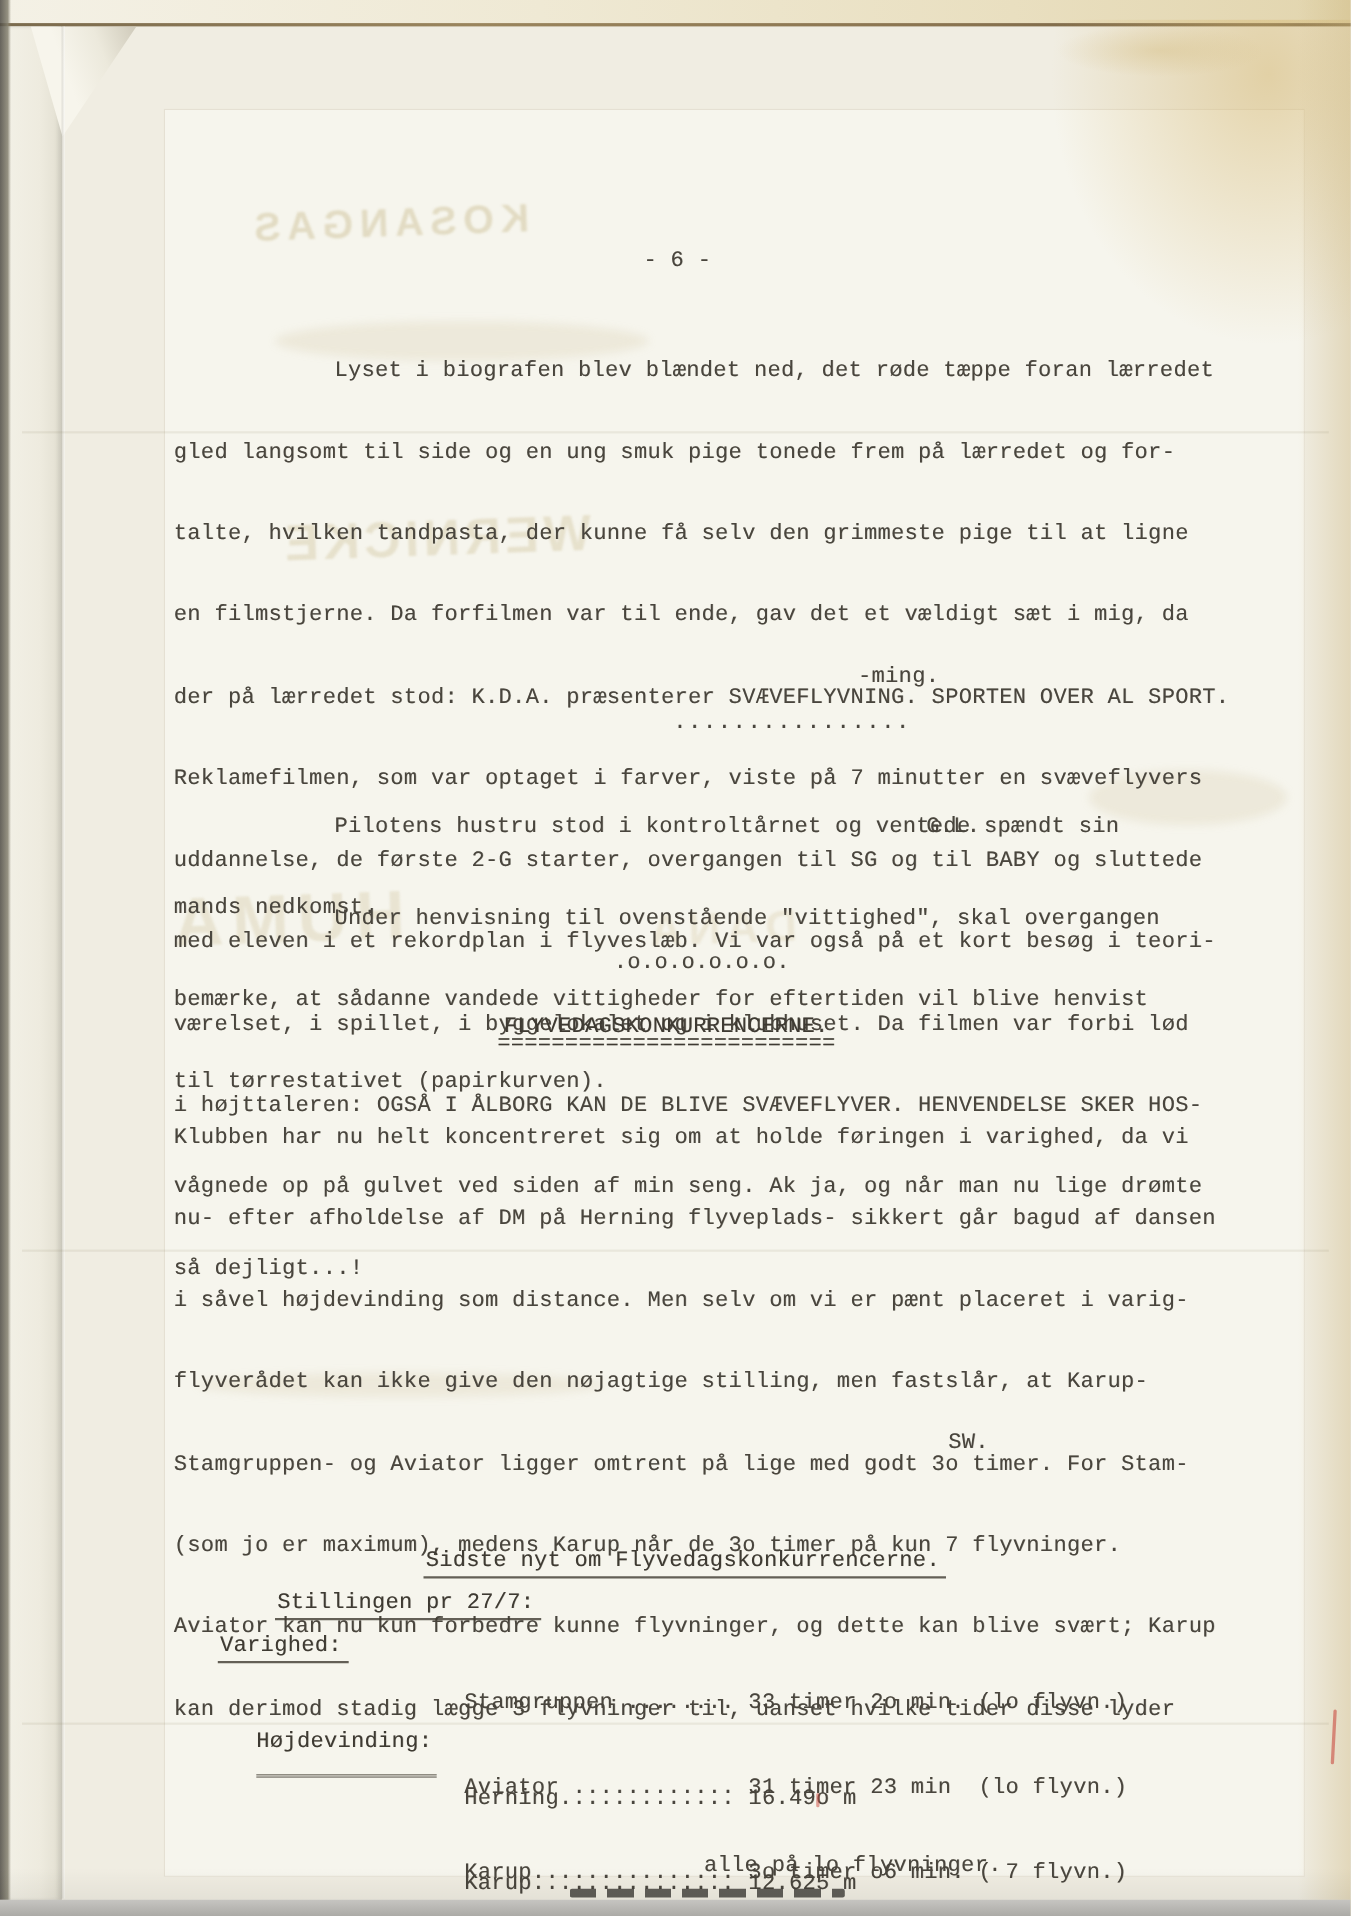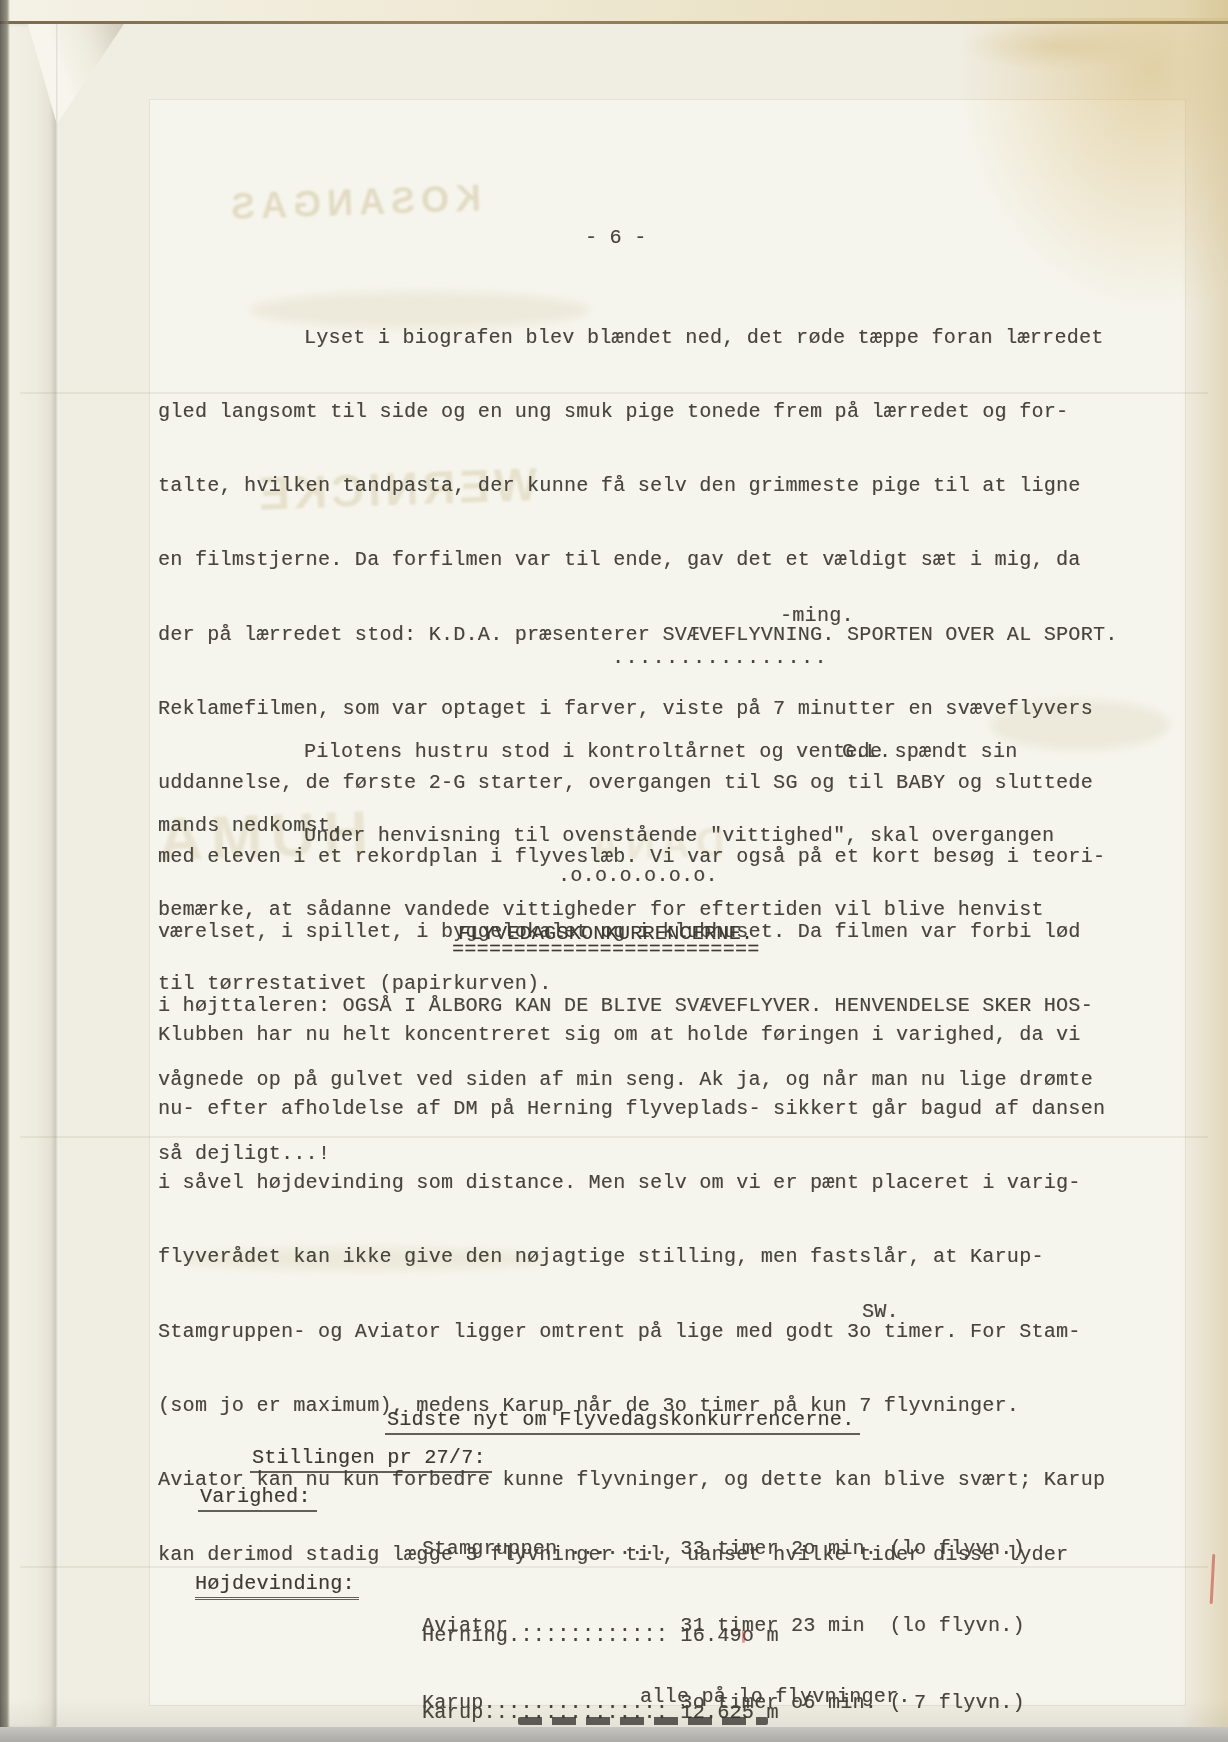--- a/index.html
+++ b/index.html
@@ -51,21 +51,21 @@
   .bt-dana{left:585px;top:822px;font-size:40px;letter-spacing:6px;color:rgba(188,168,112,.18);}
   .smudge{position:absolute;background:rgba(190,175,125,.16);filter:blur(4px);border-radius:50%;}
   
   .t{position:absolute;font-size:20px;line-height:24.75px;letter-spacing:.3px;
     color:#49453d;white-space:pre;text-shadow:.4px 0 0 rgba(73,69,61,.4);}
   .para .ln{display:block;}
   .indent{padding-left:146px;}
   .p2 .ln{line-height:24.8px;}
   .heading{color:#3e3a32;}
   .uline{border-bottom:2px solid rgba(62,58,48,.8);padding:0 6px 2px 2px;}
-  .uline-thick{border-bottom:3px double rgba(62,58,48,.8);padding:0 4px 2px 0;}
+  .uline-thick{border-bottom:3px double rgba(62,58,48,.8);padding:0 4px 18px 0;margin-left:38px;}
 </style>
 </head>
 <body>
 
 <div class="page">
 
   <div class="inner-page"></div>
   <div class="top-band"></div>
   <div class="top-line"></div>
   <div class="left-paper"></div>

